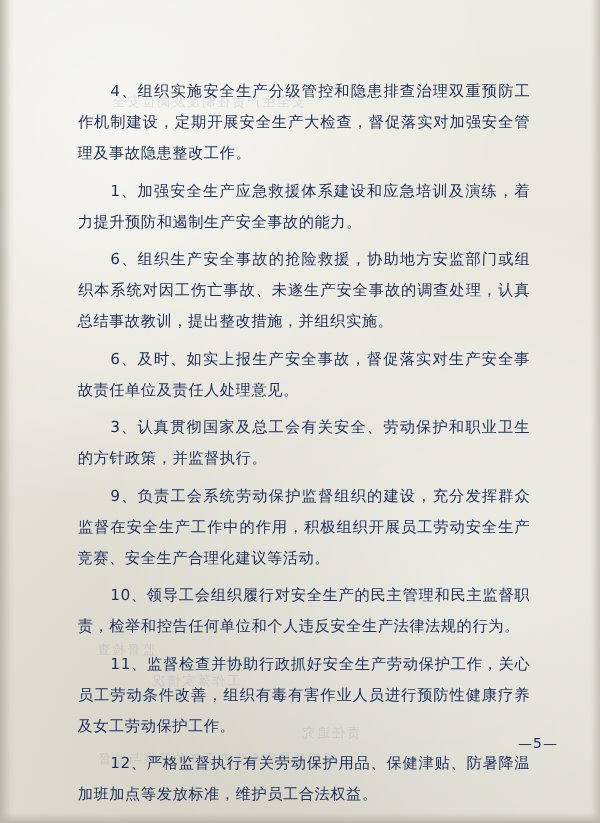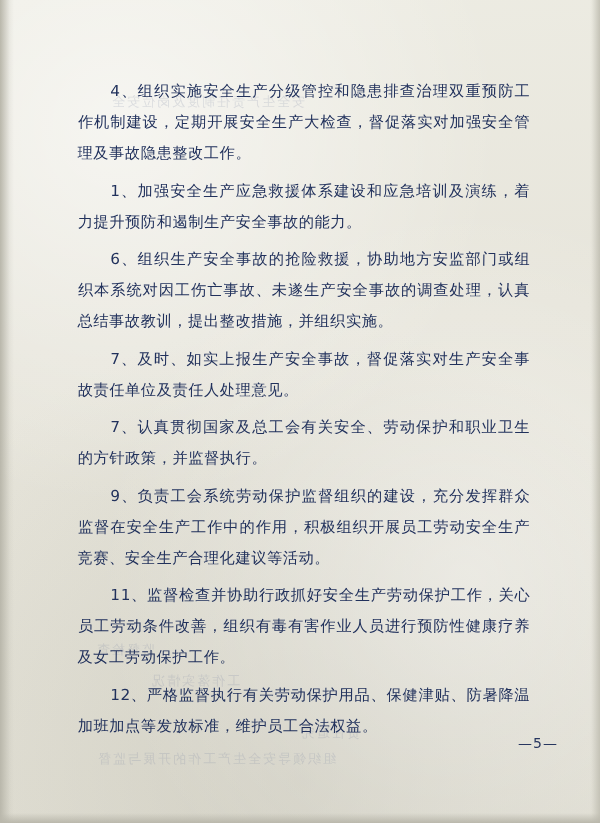--- a/index.html
+++ b/index.html
@@ -116,23 +116,24 @@
   <span class="ghost g1">安全生产责任制度及岗位安全</span>
   <span class="ghost g2">监督检查</span>
   <span class="ghost g3">工作落实情况</span>
   <span class="ghost g4">责任追究</span>
   <span class="ghost g5">组织领导安全生产工作的开展与监督</span>
 
   <div class="content">
     <p class="para indent">4、组织实施安全生产分级管控和隐患排查治理双重预防工作机制建设，定期开展安全生产大检查，督促落实对加强安全管理及事故隐患整改工作。</p>
     <p class="para indent">1、加强安全生产应急救援体系建设和应急培训及演练，着力提升预防和遏制生产安全事故的能力。</p>
     <p class="para indent">6、组织生产安全事故的抢险救援，协助地方安监部门或组织本系统对因工伤亡事故、未遂生产安全事故的调查处理，认真总结事故教训，提出整改措施，并组织实施。</p>
-    <p class="para indent">7、及时、如实上报生产安全事故，督促落实对生产安全事故责任单位及责任人处理意见。</p>
-    <p class="para indent">7、认真贯彻国家及总工会有关安全、劳动保护和职业卫生的方针政策，并监督执行。</p>
+    <p class="para indent">6、及时、如实上报生产安全事故，督促落实对生产安全事故责任单位及责任人处理意见。</p>
+    <p class="para indent">3、认真贯彻国家及总工会有关安全、劳动保护和职业卫生的方针政策，并监督执行。</p>
     <p class="para indent">9、负责工会系统劳动保护监督组织的建设，充分发挥群众监督在安全生产工作中的作用，积极组织开展员工劳动安全生产竞赛、安全生产合理化建议等活动。</p>
+    <p class="para indent">10、领导工会组织履行对安全生产的民主管理和民主监督职责，检举和控告任何单位和个人违反安全生产法律法规的行为。</p>
     <p class="para indent">11、监督检查并协助行政抓好安全生产劳动保护工作，关心员工劳动条件改善，组织有毒有害作业人员进行预防性健康疗养及女工劳动保护工作。</p>
     <p class="para indent">12、严格监督执行有关劳动保护用品、保健津贴、防暑降温加班加点等发放标准，维护员工合法权益。</p>
 
   </div>
 
   <div class="pagenum">—5—</div>
 
 </div>
 
 </body></html>

